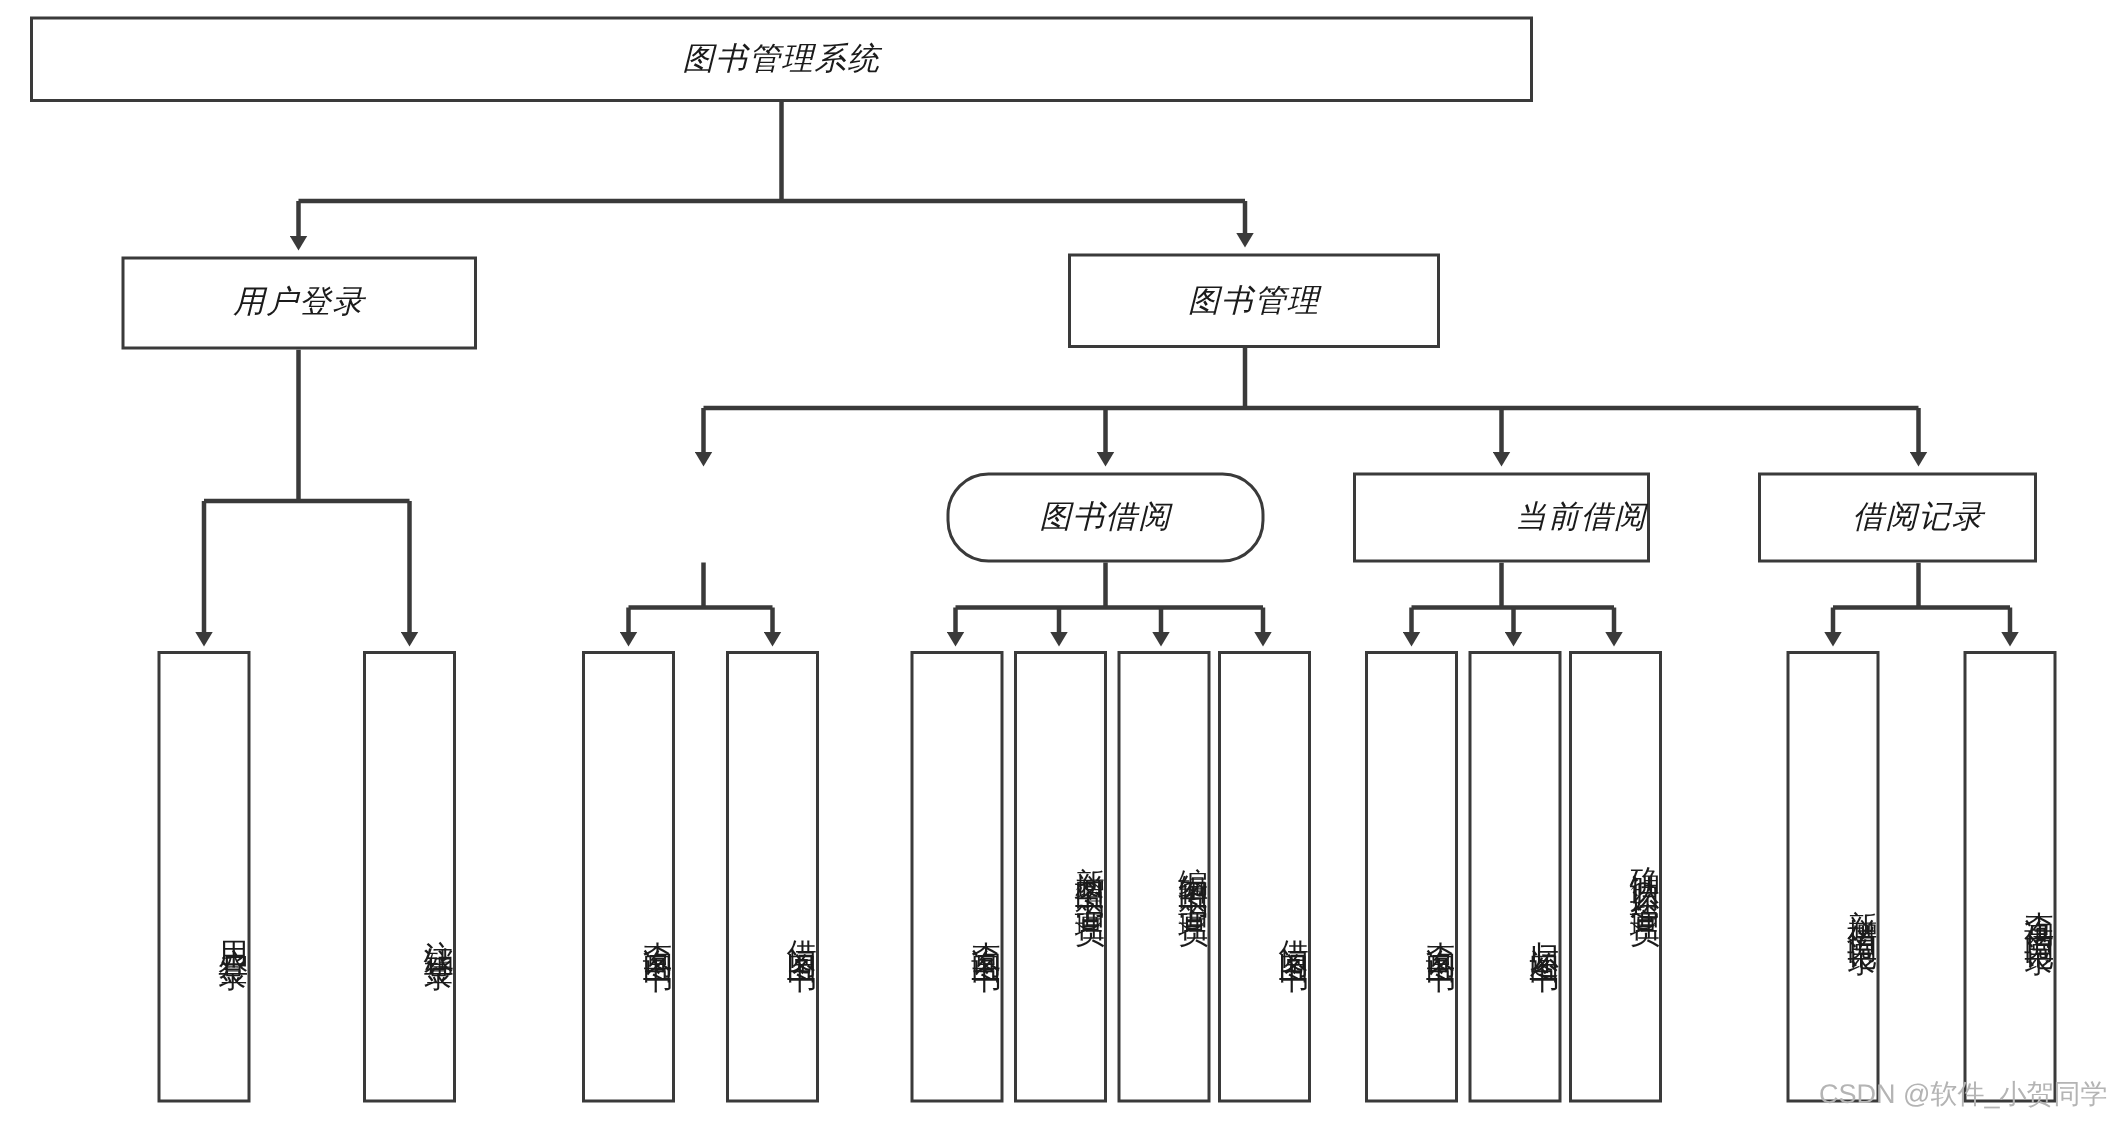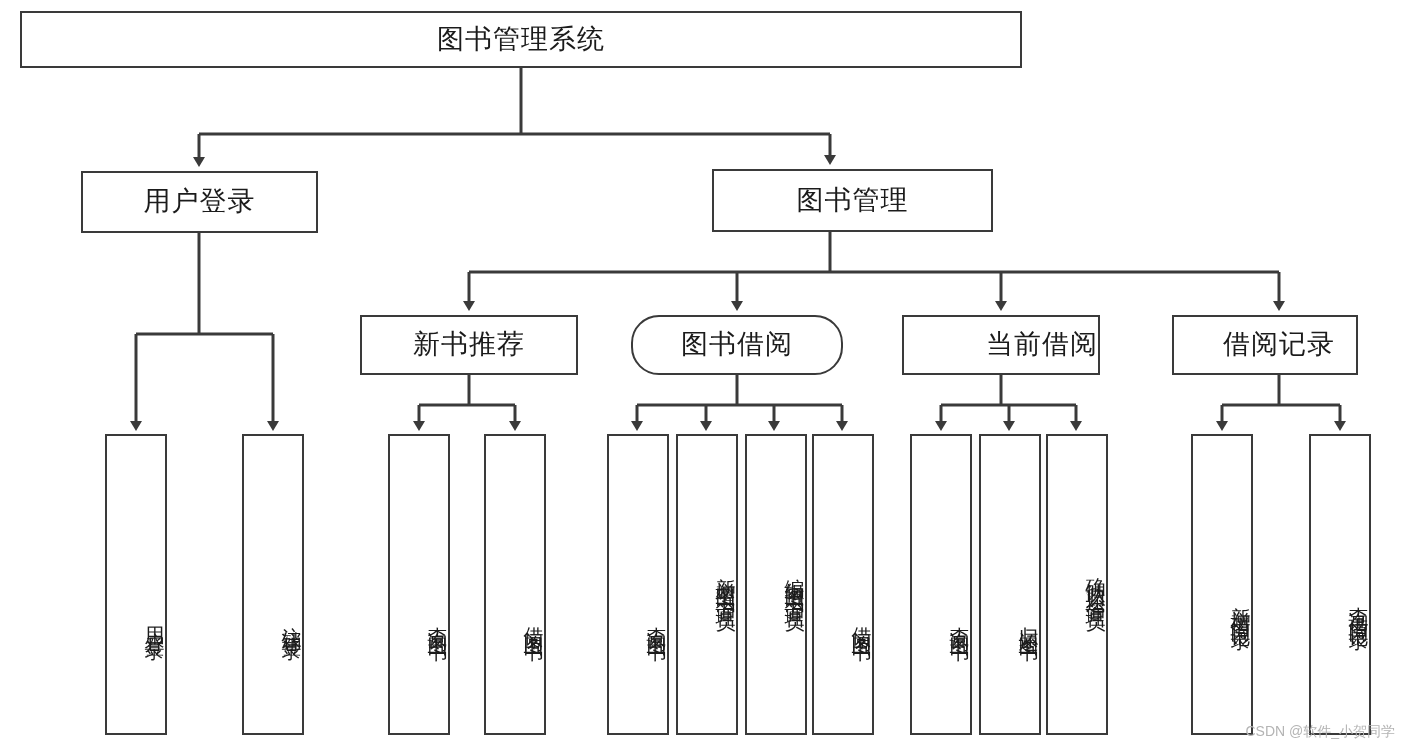--- a/index.html
+++ b/index.html
@@ -22,23 +22,24 @@
     box-sizing: border-box;
     border: 2px solid #3a3a3a;
     background: #ffffff;
     display: flex;
     align-items: center;
     justify-content: center;
     color: #1b1b1b;
     z-index: 3;
   }
   .node.horizontal {
-    font-size: 27px;
+    font-size: 21px;
     letter-spacing: 1px;
     line-height: 1.1;
+    font-style: italic;
   }
   .node.vertical {
     writing-mode: vertical-rl;
     text-orientation: upright;
     font-size: 20px;
     letter-spacing: 5px;
     line-height: 1.05;
     padding: 6px 0;
     align-items: flex-start;
     justify-content: center;
@@ -54,23 +55,23 @@
     position: absolute;
     left: 0;
     top: 0;
     width: 1405px;
     height: 747px;
     z-index: 1;
     pointer-events: none;
   }
   .watermark {
     position: absolute;
-    right: 10px;
+    right: 0;
     bottom: 6px;
-    font-size: 14px;
+    font-size: 18px;
     color: #b4b4b4;
     z-index: 5;
     white-space: nowrap;
   }
 </style>
 </head>
 <body>
 
 <div id="canvas">
 
@@ -124,27 +125,24 @@
     </g>
   </svg>
 
   <div class="node horizontal" style="left:20px; top:11px; width:1002px; height:57px;">
     <span class="label">图书管理系统</span>
   </div>
 
   <div class="node horizontal" style="left:81px; top:171px; width:237px; height:62px;">
     <span class="label">用户登录</span>
   </div>
-  <div class="node horizontal" style="left:712px; top:169px; width:281px; height:63px;">
+  <div class="node horizontal" style="left:712px; top:169px; width:248px; height:63px;">
     <span class="label">图书管理</span>
   </div>
 
-  <div class="node horizontal" style="left:360px; top:315px; width:218px; height:60px;">
-    <span class="label">新书推荐</span>
-  </div>
   <div class="node horizontal" style="left:631px; top:315px; width:212px; height:60px;border-radius:28px;">
     <span class="label">图书借阅</span>
   </div>
   <div class="node horizontal" style="left:902px; top:315px; width:198px; height:60px;justify-content:flex-end;">
     <span class="label">当前借阅</span>
   </div>
   <div class="node horizontal" style="left:1172px; top:315px; width:186px; height:60px;padding-left:28px;">
     <span class="label">借阅记录</span>
   </div>
 

